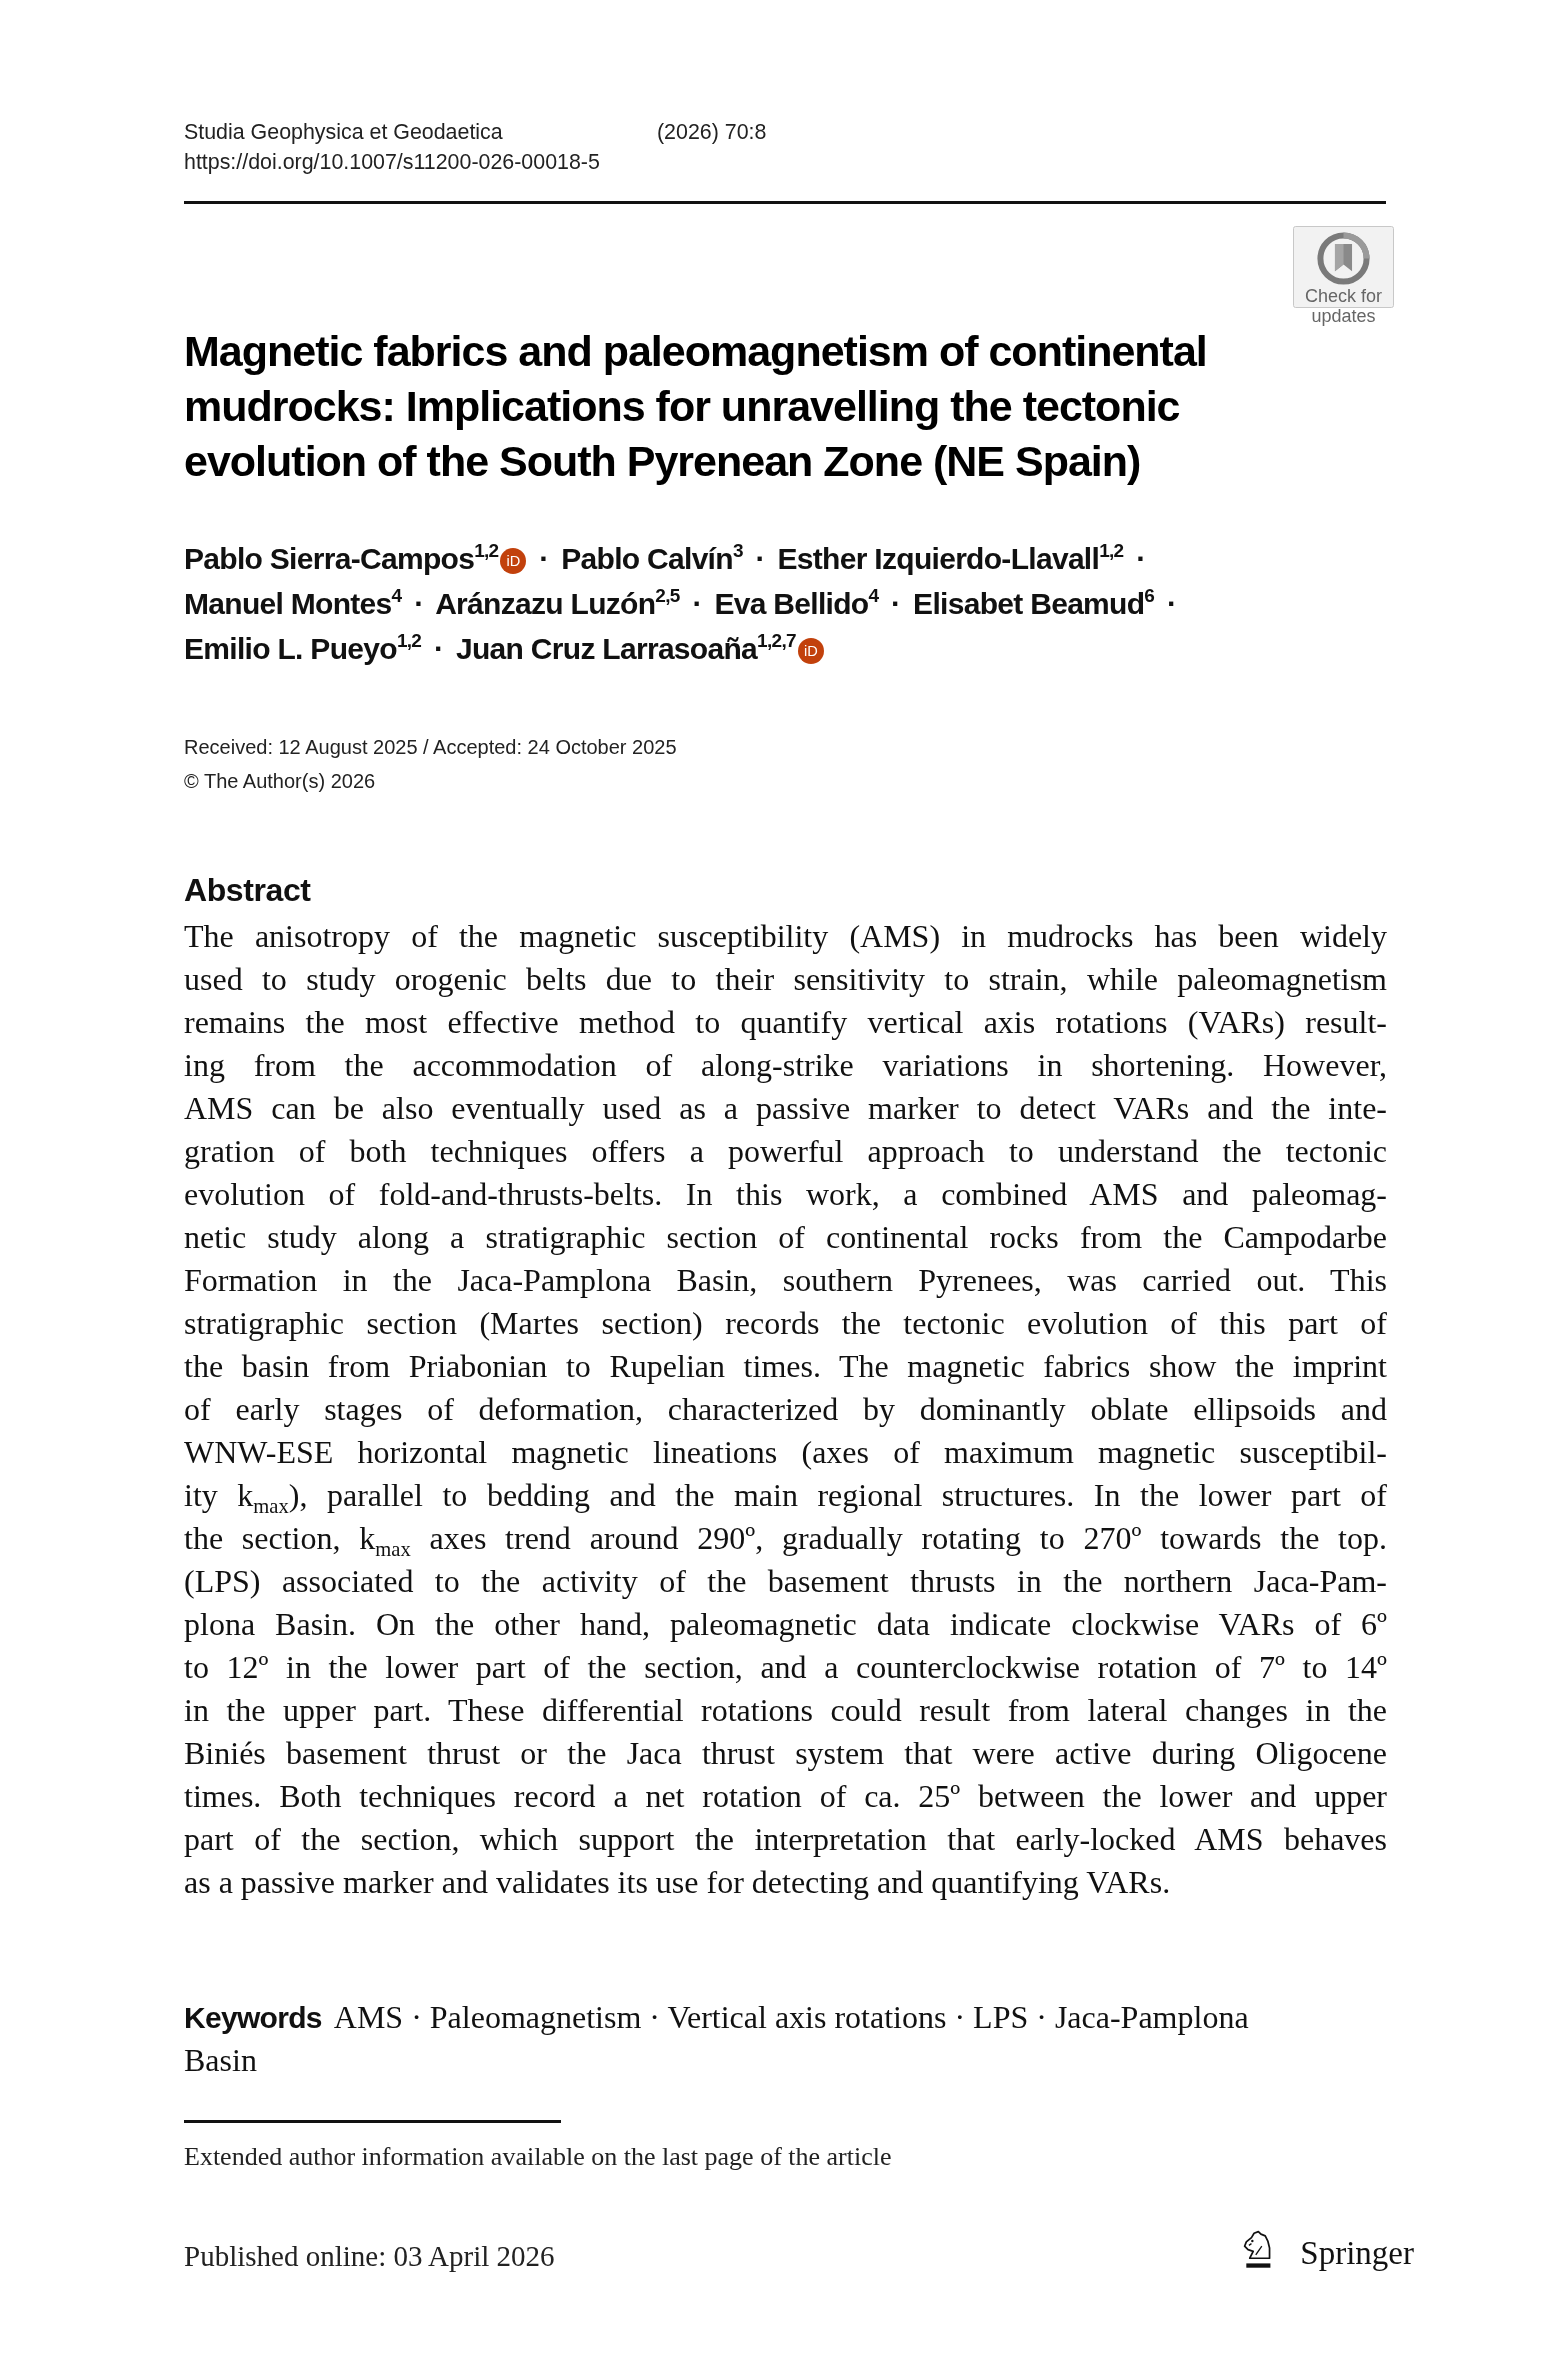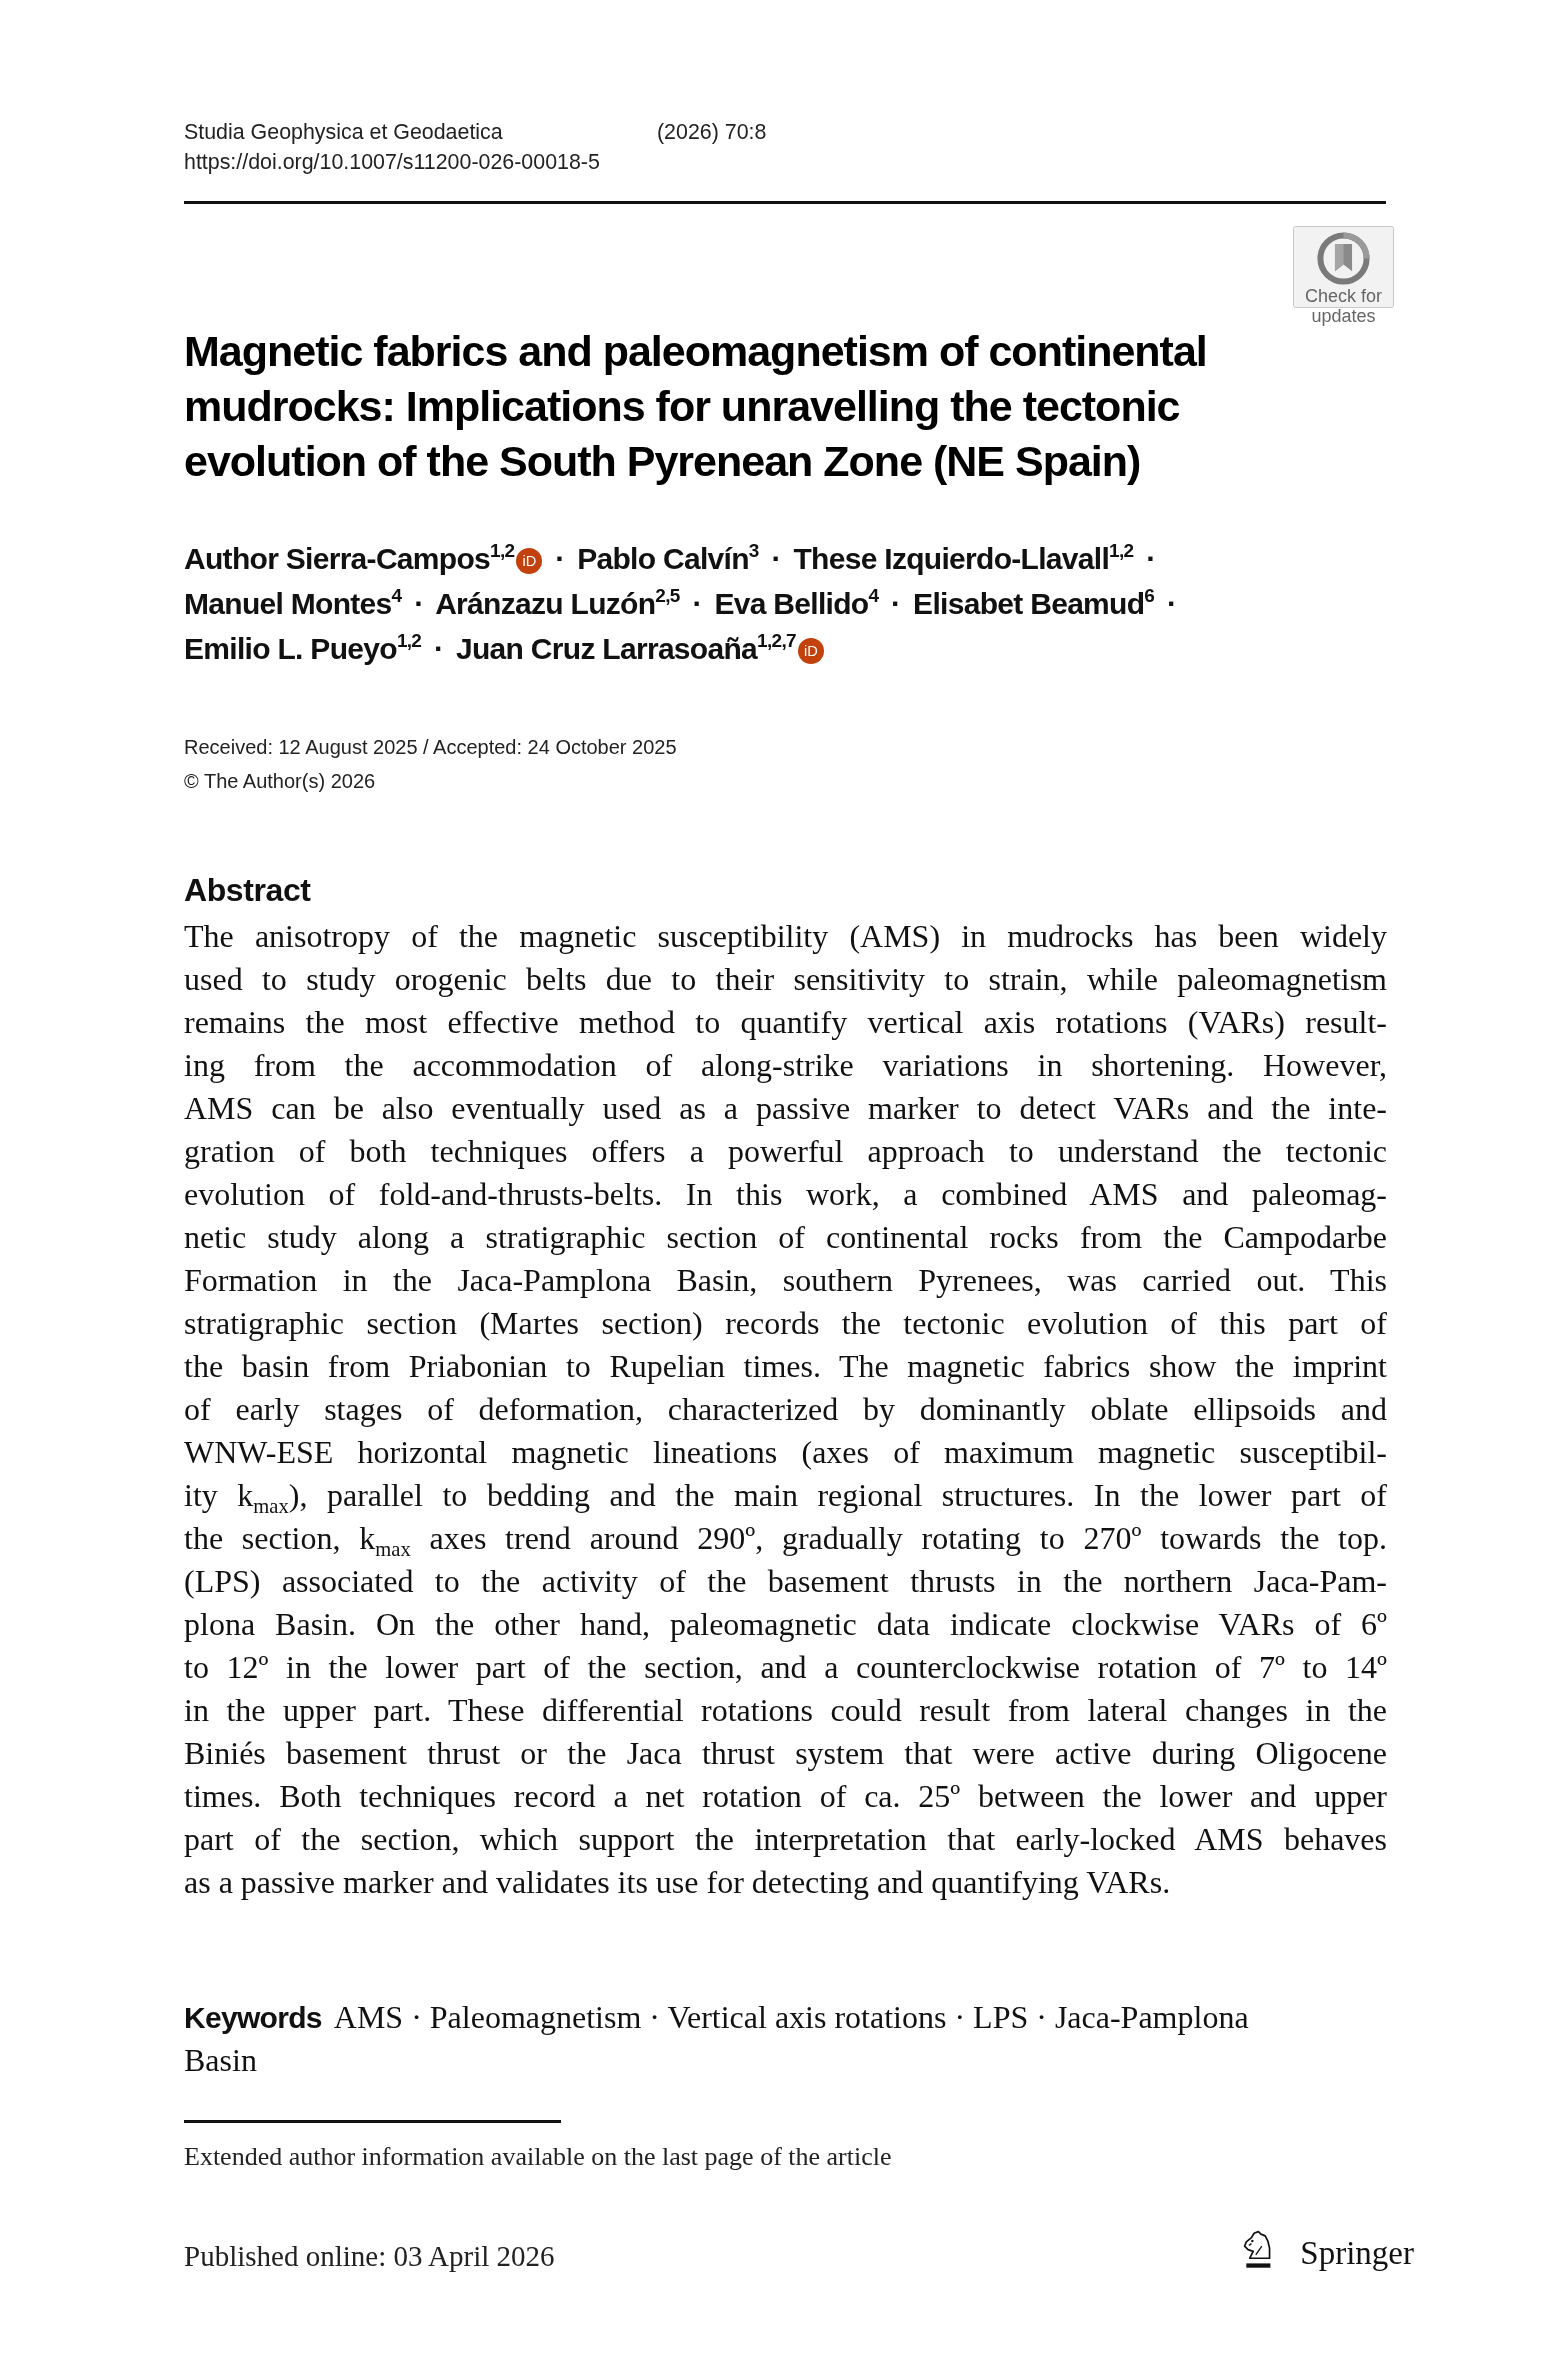--- a/index.html
+++ b/index.html
@@ -67,25 +67,25 @@
 </div>
 
 <h1 class="title sans" style="margin:0;">
   <div>Magnetic fabrics and paleomagnetism of continental</div>
   <div>mudrocks: Implications for unravelling the tectonic</div>
   <div>evolution of the South Pyrenean Zone (NE Spain)</div>
 </h1>
 
 <div class="authors sans">
   <div>
-    <span>Author Sierra-Campos</span><sup>1,2</sup><span class="orcid">iD</span>
+    <span>Pablo Sierra-Campos</span><sup>1,2</sup><span class="orcid">iD</span>
     <span class="sep">·</span>
     <span>Pablo Calvín</span><sup>3</sup>
     <span class="sep">·</span>
-    <span>These Izquierdo-Llavall</span><sup>1,2</sup>
+    <span>Esther Izquierdo-Llavall</span><sup>1,2</sup>
     <span class="sep">·</span>
   </div>
   <div>
     <span>Manuel Montes</span><sup>4</sup>
     <span class="sep">·</span>
     <span>Aránzazu Luzón</span><sup>2,5</sup>
     <span class="sep">·</span>
     <span>Eva Bellido</span><sup>4</sup>
     <span class="sep">·</span>
     <span>Elisabet Beamud</span><sup>6</sup>

